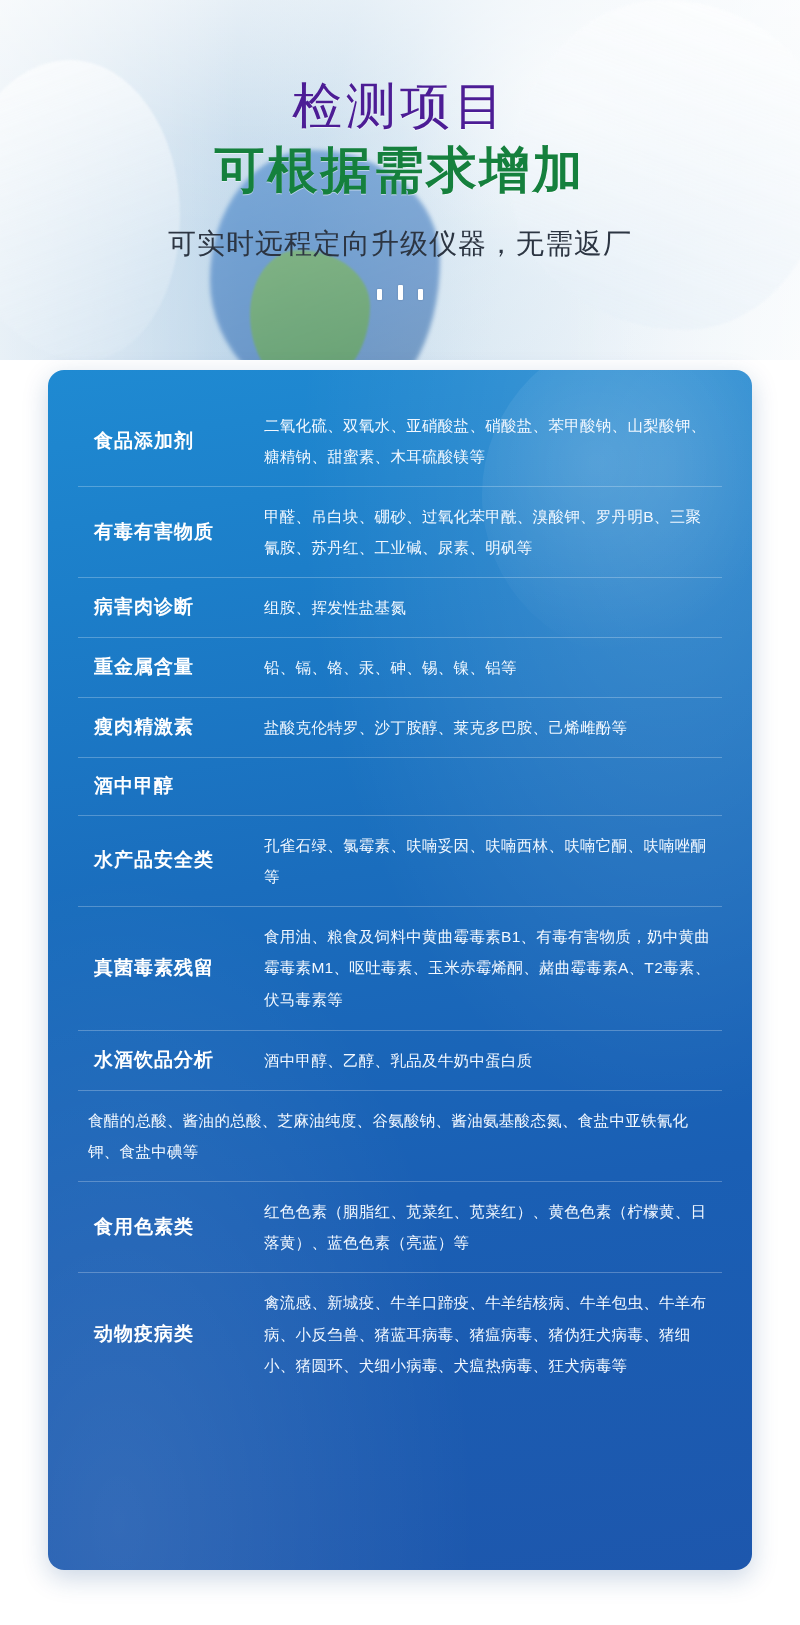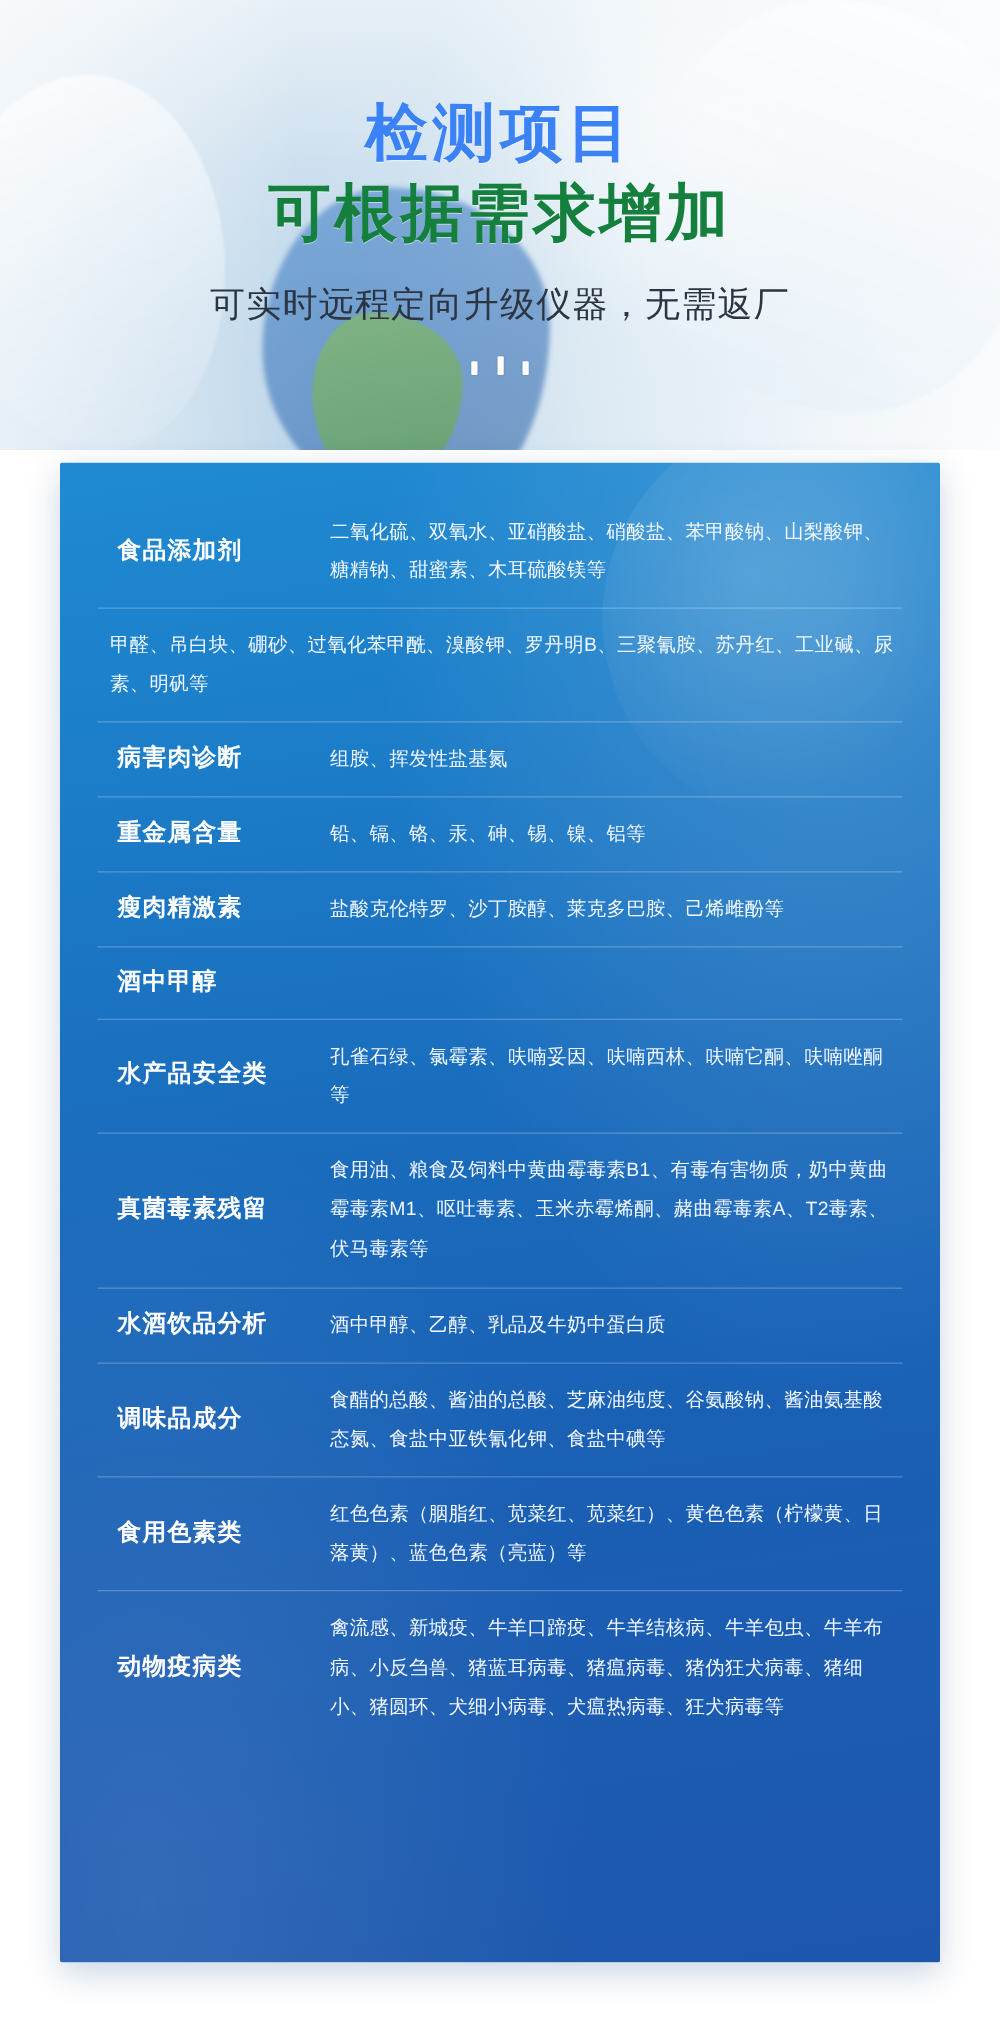--- a/index.html
+++ b/index.html
@@ -88,23 +88,23 @@
 
   .hero-inner {
     position: relative;
     z-index: 3;
     text-align: center;
     padding-top: 78px;
   }
 
   .title-main {
     font-size: 50px;
-    font-weight: 700;
+    font-weight: 400;
     letter-spacing: 4px;
-    color: #3b82f6;
+    color: #4c1d95;
     line-height: 1.12;
     text-shadow: 0 1px 0 rgba(255,255,255,.6);
   }
 
   .title-sub {
     margin-top: 8px;
     font-size: 50px;
     font-weight: 700;
     letter-spacing: 3px;
     color: #15803d;
@@ -137,21 +137,21 @@
   .dots i:nth-child(2) { height: 15px; }
   .dots i:nth-child(3) { height: 11px; }
 
   
   .card {
     position: absolute;
     left: 48px;
     top: 370px;
     width: 704px;
     height: 1200px;
-    border-radius: 2px;
+    border-radius: 16px;
     background:
       radial-gradient(ellipse at 88% 8%, rgba(255,255,255,0.16) 0%, rgba(255,255,255,0) 42%),
       radial-gradient(ellipse at 10% 96%, rgba(255,255,255,0.10) 0%, rgba(255,255,255,0) 40%),
       linear-gradient(172deg, #1f8ad2 0%, #1c7ec9 18%, #1a6dbd 42%, #1a5fb4 68%, #1d57ad 100%);
     box-shadow: 0 8px 26px rgba(18, 70, 130, 0.22);
     overflow: hidden;
     color: #ffffff;
   }
 
   .card-sheen {
@@ -226,20 +226,21 @@
   <div class="card">
     <div class="card-sheen"></div>
     <div class="rows">
 
       <div class="row">
         <div class="row-label">食品添加剂</div>
         <div class="row-value">二氧化硫、双氧水、亚硝酸盐、硝酸盐、苯甲酸钠、山梨酸钾、糖精钠、甜蜜素、木耳硫酸镁等</div>
       </div>
 
       <div class="row">
+        <div class="row-label">有毒有害物质</div>
         <div class="row-value">甲醛、吊白块、硼砂、过氧化苯甲酰、溴酸钾、罗丹明B、三聚氰胺、苏丹红、工业碱、尿素、明矾等</div>
       </div>
 
       <div class="row">
         <div class="row-label">病害肉诊断</div>
         <div class="row-value">组胺、挥发性盐基氮</div>
       </div>
 
       <div class="row">
         <div class="row-label">重金属含量</div>
@@ -264,21 +265,20 @@
         <div class="row-label">真菌毒素残留</div>
         <div class="row-value">食用油、粮食及饲料中黄曲霉毒素B1、有毒有害物质，奶中黄曲霉毒素M1、呕吐毒素、玉米赤霉烯酮、赭曲霉毒素A、T2毒素、伏马毒素等</div>
       </div>
 
       <div class="row">
         <div class="row-label">水酒饮品分析</div>
         <div class="row-value">酒中甲醇、乙醇、乳品及牛奶中蛋白质</div>
       </div>
 
       <div class="row">
-        <div class="row-label">调味品成分</div>
         <div class="row-value">食醋的总酸、酱油的总酸、芝麻油纯度、谷氨酸钠、酱油氨基酸态氮、食盐中亚铁氰化钾、食盐中碘等</div>
       </div>
 
       <div class="row">
         <div class="row-label">食用色素类</div>
         <div class="row-value">红色色素（胭脂红、苋菜红、苋菜红）、黄色色素（柠檬黄、日落黄）、蓝色色素（亮蓝）等</div>
       </div>
 
       <div class="row tall">
         <div class="row-label">动物疫病类</div>

